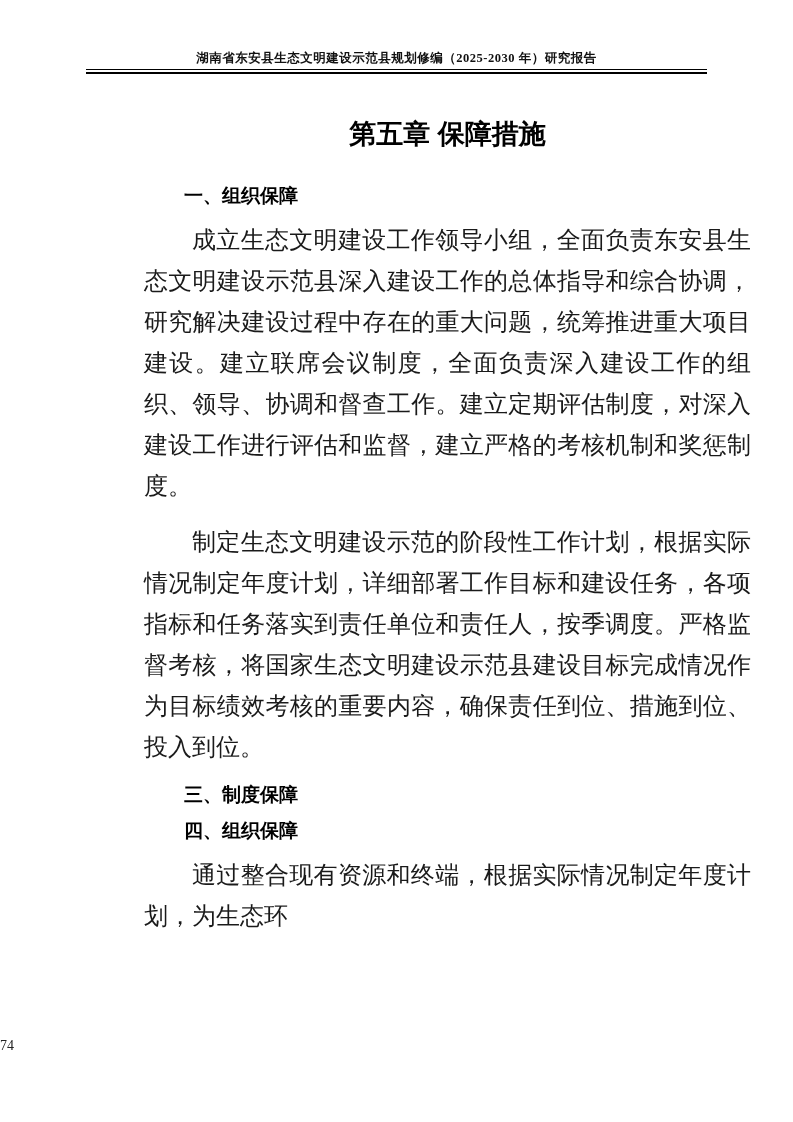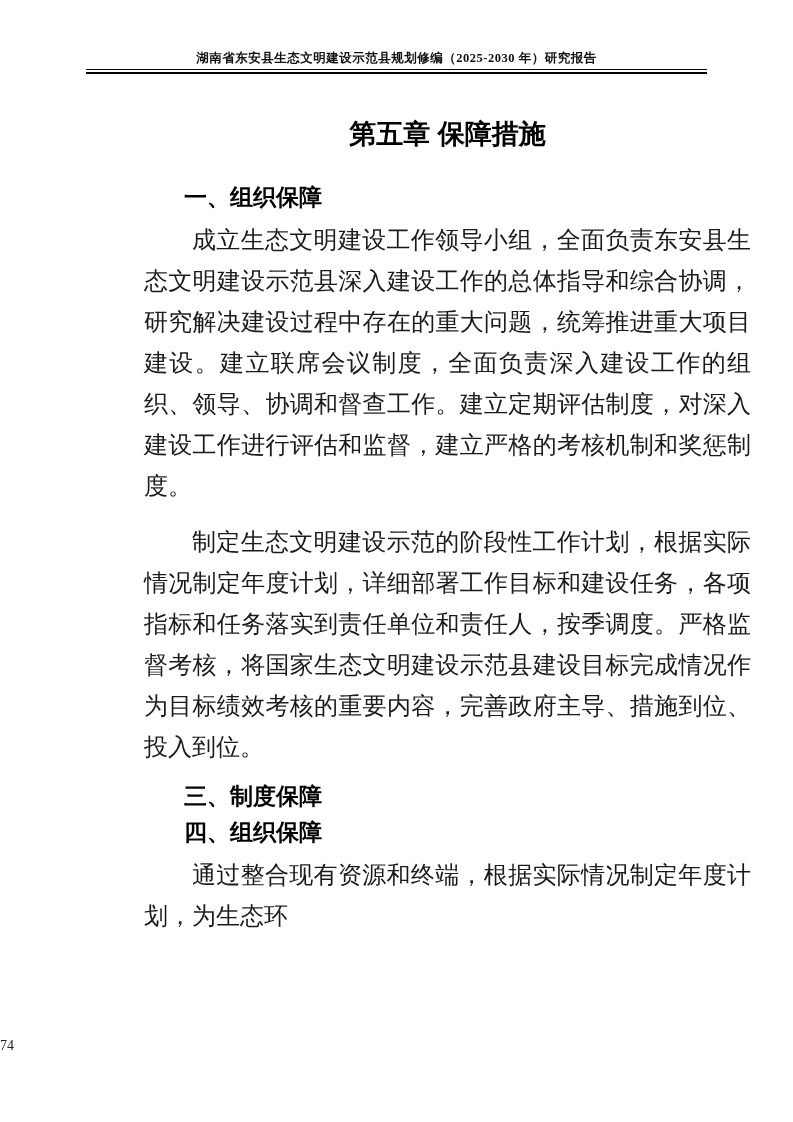--- a/index.html
+++ b/index.html
@@ -54,22 +54,22 @@
     text-align: center;
     font-family: "Liberation Sans", sans-serif;
     font-size: 27px;
     line-height: 40px;
     font-weight: bold;
     color: #000000;
   }
   .section-heading {
     margin: 0 0 10px 0;
     padding-left: 40px;
-    font-family: Liberation Sans, sans-serif;
-    font-size: 23px;
+    font-family: Liberation Mono, monospace;
+    font-size: 19px;
     line-height: 26px;
     font-weight: bold;
     color: #000000;
   }
   .section-body {
     margin: 0 0 15px 0;
     font-size: 24px;
     line-height: 41px;
     text-align: justify;
     text-indent: 2em;
@@ -101,21 +101,21 @@
   <div class="content">
 
     <div class="chapter-title">第五章 保障措施</div>
 
     <div>
       <div class="section-heading">一、组织保障</div>
       <p class="section-body">成立生态文明建设工作领导小组，全面负责东安县生态文明建设示范县深入建设工作的总体指导和综合协调，研究解决建设过程中存在的重大问题，统筹推进重大项目建设。建立联席会议制度，全面负责深入建设工作的组织、领导、协调和督查工作。建立定期评估制度，对深入建设工作进行评估和监督，建立严格的考核机制和奖惩制度。</p>
     </div>
 
     <div>
-      <p class="section-body">制定生态文明建设示范的阶段性工作计划，根据实际情况制定年度计划，详细部署工作目标和建设任务，各项指标和任务落实到责任单位和责任人，按季调度。严格监督考核，将国家生态文明建设示范县建设目标完成情况作为目标绩效考核的重要内容，完善政府主导、措施到位、投入到位。</p>
+      <p class="section-body">制定生态文明建设示范的阶段性工作计划，根据实际情况制定年度计划，详细部署工作目标和建设任务，各项指标和任务落实到责任单位和责任人，按季调度。严格监督考核，将国家生态文明建设示范县建设目标完成情况作为目标绩效考核的重要内容，确保责任到位、措施到位、投入到位。</p>
     </div>
 
     <div>
       <div class="section-heading">三、制度保障</div>
     </div>
 
     <div>
       <div class="section-heading">四、组织保障</div>
       <p class="section-body">通过整合现有资源和终端，根据实际情况制定年度计划，为生态环</p>
     </div>

